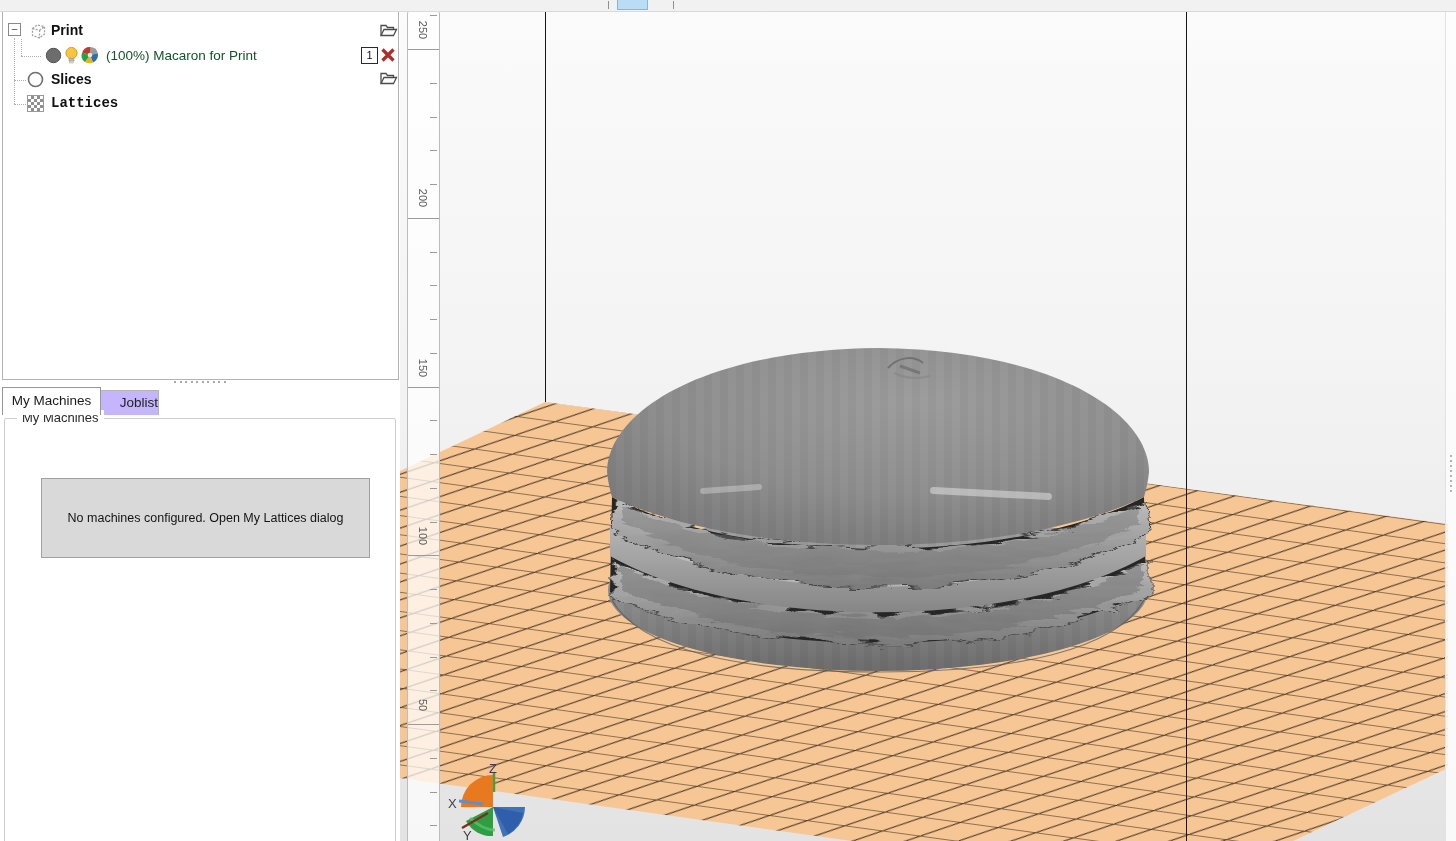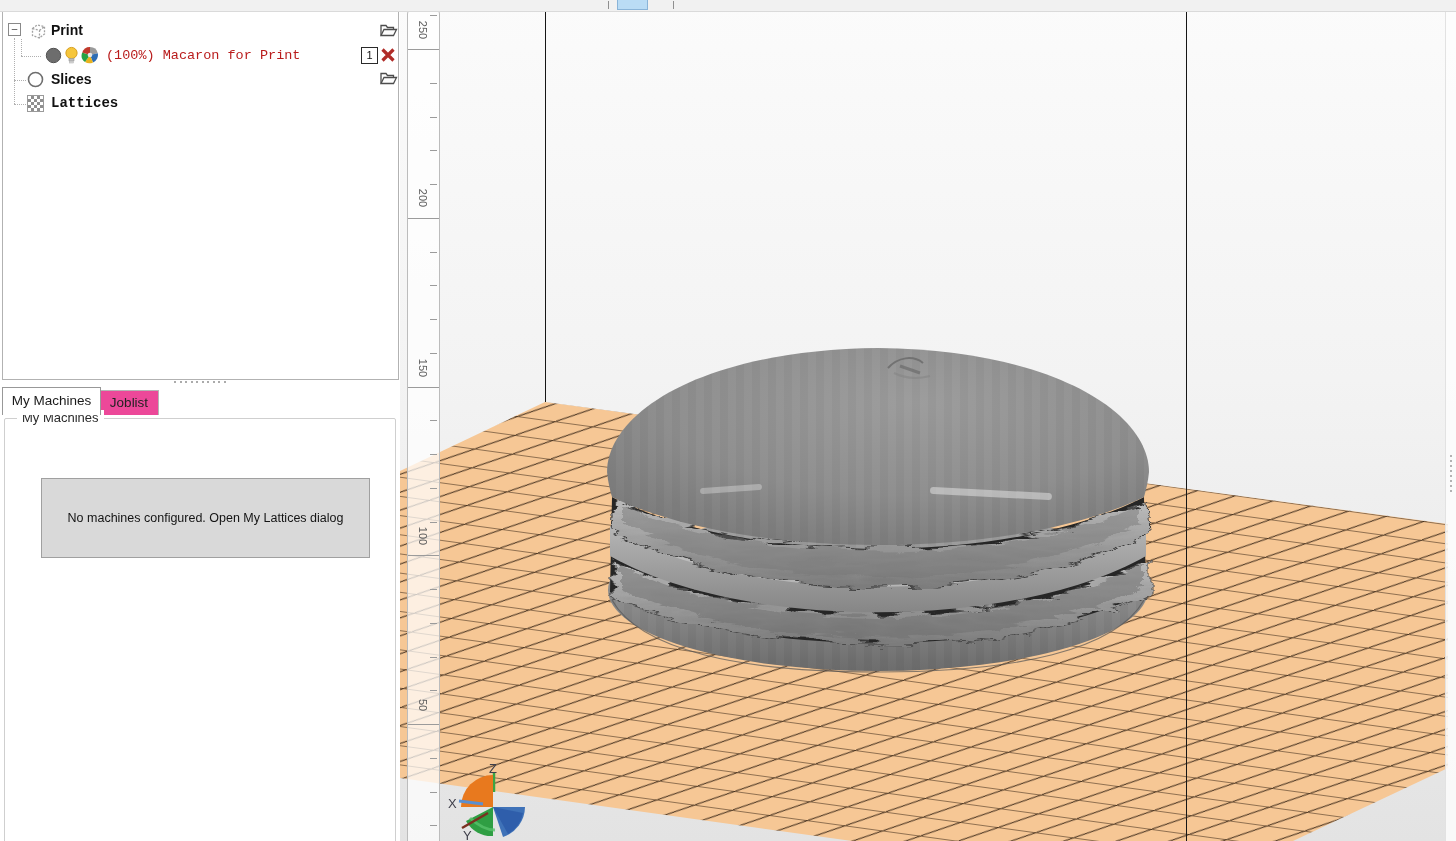--- a/index.html
+++ b/index.html
@@ -11,39 +11,39 @@
           border-bottom:1px solid #dadada;z-index:40;}
   .header .bluechip{position:absolute;left:617px;top:0;width:29px;height:9px;
           background:#badcf5;border:1px solid #8ab4d8;border-top:none;}
   .header .htick{position:absolute;top:1px;width:1px;height:8px;background:#8f8f8f;}
   
   .sidebar{position:absolute;left:0;top:0;width:400px;height:841px;background:#ffffff;z-index:30;}
   .tree-panel{position:absolute;left:2px;top:8px;width:395px;height:370px;background:#fff;
               border:1px solid #b2b2b2;}
   .trow{position:absolute;left:0;height:24px;width:100%;}
   .tlabel{position:absolute;font-size:14px;font-weight:bold;color:#111;white-space:nowrap;}
-  .tlabel.child{font-weight:normal;font-size:13.5px;color:#b91c1c;font-family:Liberation Mono, monospace;}
+  .tlabel.child{font-weight:normal;font-size:13.5px;color:#14532d;}
   .expander{position:absolute;left:5px;top:3px;width:11px;height:11px;background:#fff;
             border:1px solid #898989;color:#444;font-size:10px;line-height:9px;text-align:center;}
   .dotline{position:absolute;border-left:1px dotted #b0b0b0;width:0;}
   .dothline{position:absolute;border-top:1px dotted #b0b0b0;height:0;}
   .countbox{position:absolute;width:15px;height:15px;border:1px solid #2a2a2a;background:#fff;
             font-size:11px;color:#111;text-align:center;line-height:15px;}
   .checker{width:15px;height:15px;
      background-image:linear-gradient(45deg,#8f8f8f 25%,transparent 25%,transparent 75%,#8f8f8f 75%),
                       linear-gradient(45deg,#8f8f8f 25%,#ffffff 25%,#ffffff 75%,#8f8f8f 75%);
      background-size:6px 6px;background-position:0 0,3px 3px;border:1px solid #9a9a9a;}
   
   .splitter-dots{position:absolute;left:174px;top:380px;width:60px;height:4px;}
   .splitter-dots i{position:absolute;top:1px;width:2px;height:2px;background:#8f8f8f;border-radius:50%;}
   .tab{position:absolute;font-size:13.5px;color:#1a1a1a;background:#fff;text-align:center;}
   .tab.active{left:2px;top:387px;width:97px;height:27px;line-height:26px;
       border:1px solid #989898;border-bottom:none;z-index:2;}
   .tab.inactive{left:100px;top:390px;width:58px;height:24px;line-height:24px;
-      border:1px solid #b5b5b5;border-bottom:none;border-left:none;background:#ec4899;color:#222;}
+      border:1px solid #b5b5b5;border-bottom:none;border-left:none;background:#c4b5fd;color:#222;text-align:right;}
   .groupbox{position:absolute;left:4px;top:418px;width:390px;height:430px;
       border:1px solid #cfcfcf;border-radius:2px;}
   .groupbox .legend{position:absolute;left:12px;top:-9px;background:#fff;padding:0 5px;
       font-size:13px;color:#2a2a2a;}
   .msgbox{position:absolute;left:36px;top:59px;width:327px;height:78px;background:#d9d9d9;
       border:1px solid #a0a0a0;display:flex;align-items:center;justify-content:center;
       font-size:12.5px;color:#141414;text-align:center;}
   
   .viewport{position:absolute;left:400px;top:0;width:1056px;height:841px;
       background:linear-gradient(180deg,#fbfbfb 0%,#f3f3f3 45%,#e3e3e3 100%);z-index:1;}

